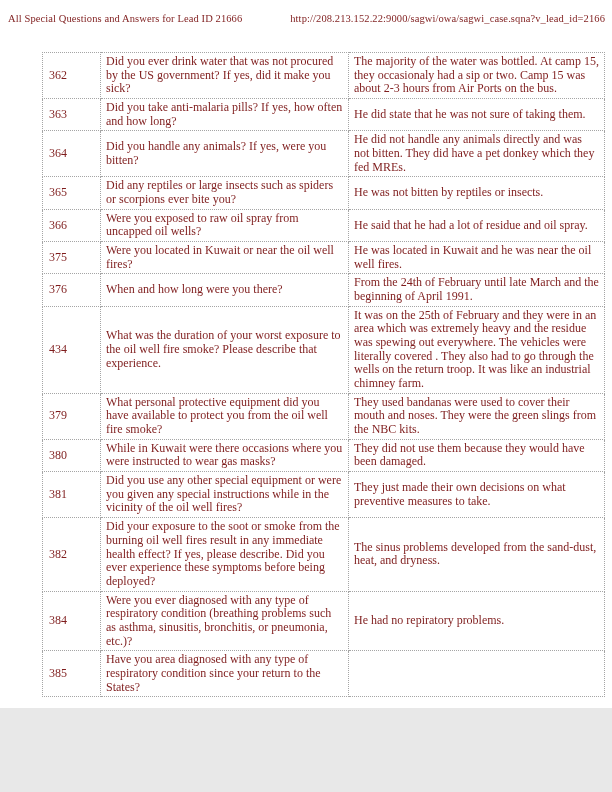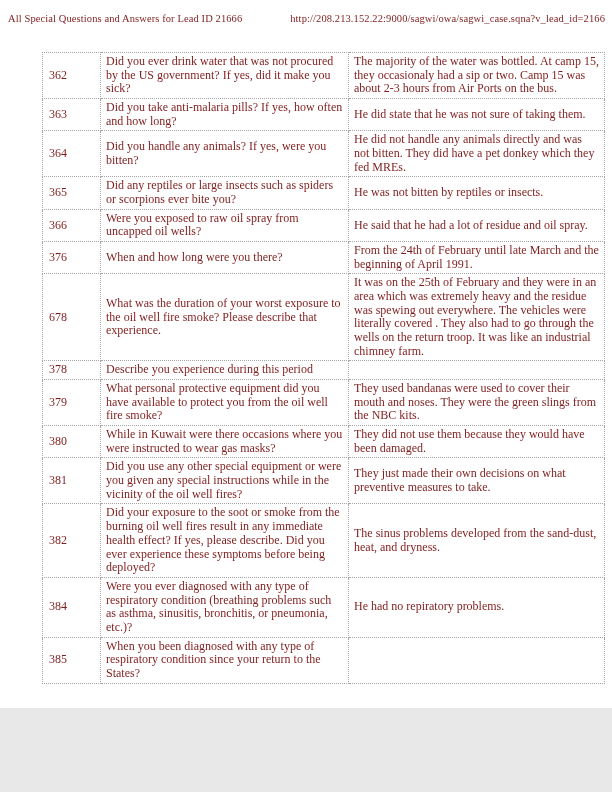--- a/index.html
+++ b/index.html
@@ -103,38 +103,38 @@
       <td class="q">Did any reptiles or large insects such as spiders or scorpions ever bite you?</td>
       <td class="a">He was not bitten by reptiles or insects.</td>
     </tr>
 
     <tr>
       <td class="num">366</td>
       <td class="q">Were you exposed to raw oil spray from uncapped oil wells?</td>
       <td class="a">He said that he had a lot of residue and oil spray.</td>
     </tr>
 
+    <tr>
+      <td class="num">375</td>
+      <td class="q">Were you located in Kuwait or near the oil well fires?</td>
+      <td class="a">He was located in Kuwait and he was near the oil well fires.</td>
+    </tr>
 
     <tr>
       <td class="num">376</td>
       <td class="q">When and how long were you there?</td>
       <td class="a">From the 24th of February until late March and the beginning of April 1991.</td>
     </tr>
 
     <tr>
-      <td class="num">678</td>
+      <td class="num">434</td>
       <td class="q">What was the duration of your worst exposure to the oil well fire smoke? Please describe that experience.</td>
       <td class="a">It was on the 25th of February and they were in an area which was extremely heavy and the residue was spewing out everywhere. The vehicles were literally covered . They also had to go through the wells on the return troop. It was like an industrial chimney farm.</td>
     </tr>
 
-    <tr>
-      <td class="num">378</td>
-      <td class="q">Describe you experience during this period</td>
-      <td class="a"></td>
-    </tr>
 
     <tr>
       <td class="num">379</td>
       <td class="q">What personal protective equipment did you have available to protect you from the oil well fire smoke?</td>
       <td class="a">They used bandanas were used to cover their mouth and noses. They were the green slings from the NBC kits.</td>
     </tr>
 
     <tr>
       <td class="num">380</td>
       <td class="q">While in Kuwait were there occasions where you were instructed to wear gas masks?</td>
@@ -155,21 +155,21 @@
 
 
     <tr>
       <td class="num">384</td>
       <td class="q">Were you ever diagnosed with any type of respiratory condition (breathing problems such as asthma, sinusitis, bronchitis, or pneumonia, etc.)?</td>
       <td class="a">He had no repiratory problems.</td>
     </tr>
 
     <tr>
       <td class="num">385</td>
-      <td class="q">When you been diagnosed with any type of respiratory condition since your return to the States?</td>
+      <td class="q">Have you area diagnosed with any type of respiratory condition since your return to the States?</td>
       <td class="a"></td>
     </tr>
   </tbody>
   </table>
 
   <div class="print-footer">
     <span>3 of 7</span>
     <span>2/24/00 9:59 AM</span>
   </div>
 

